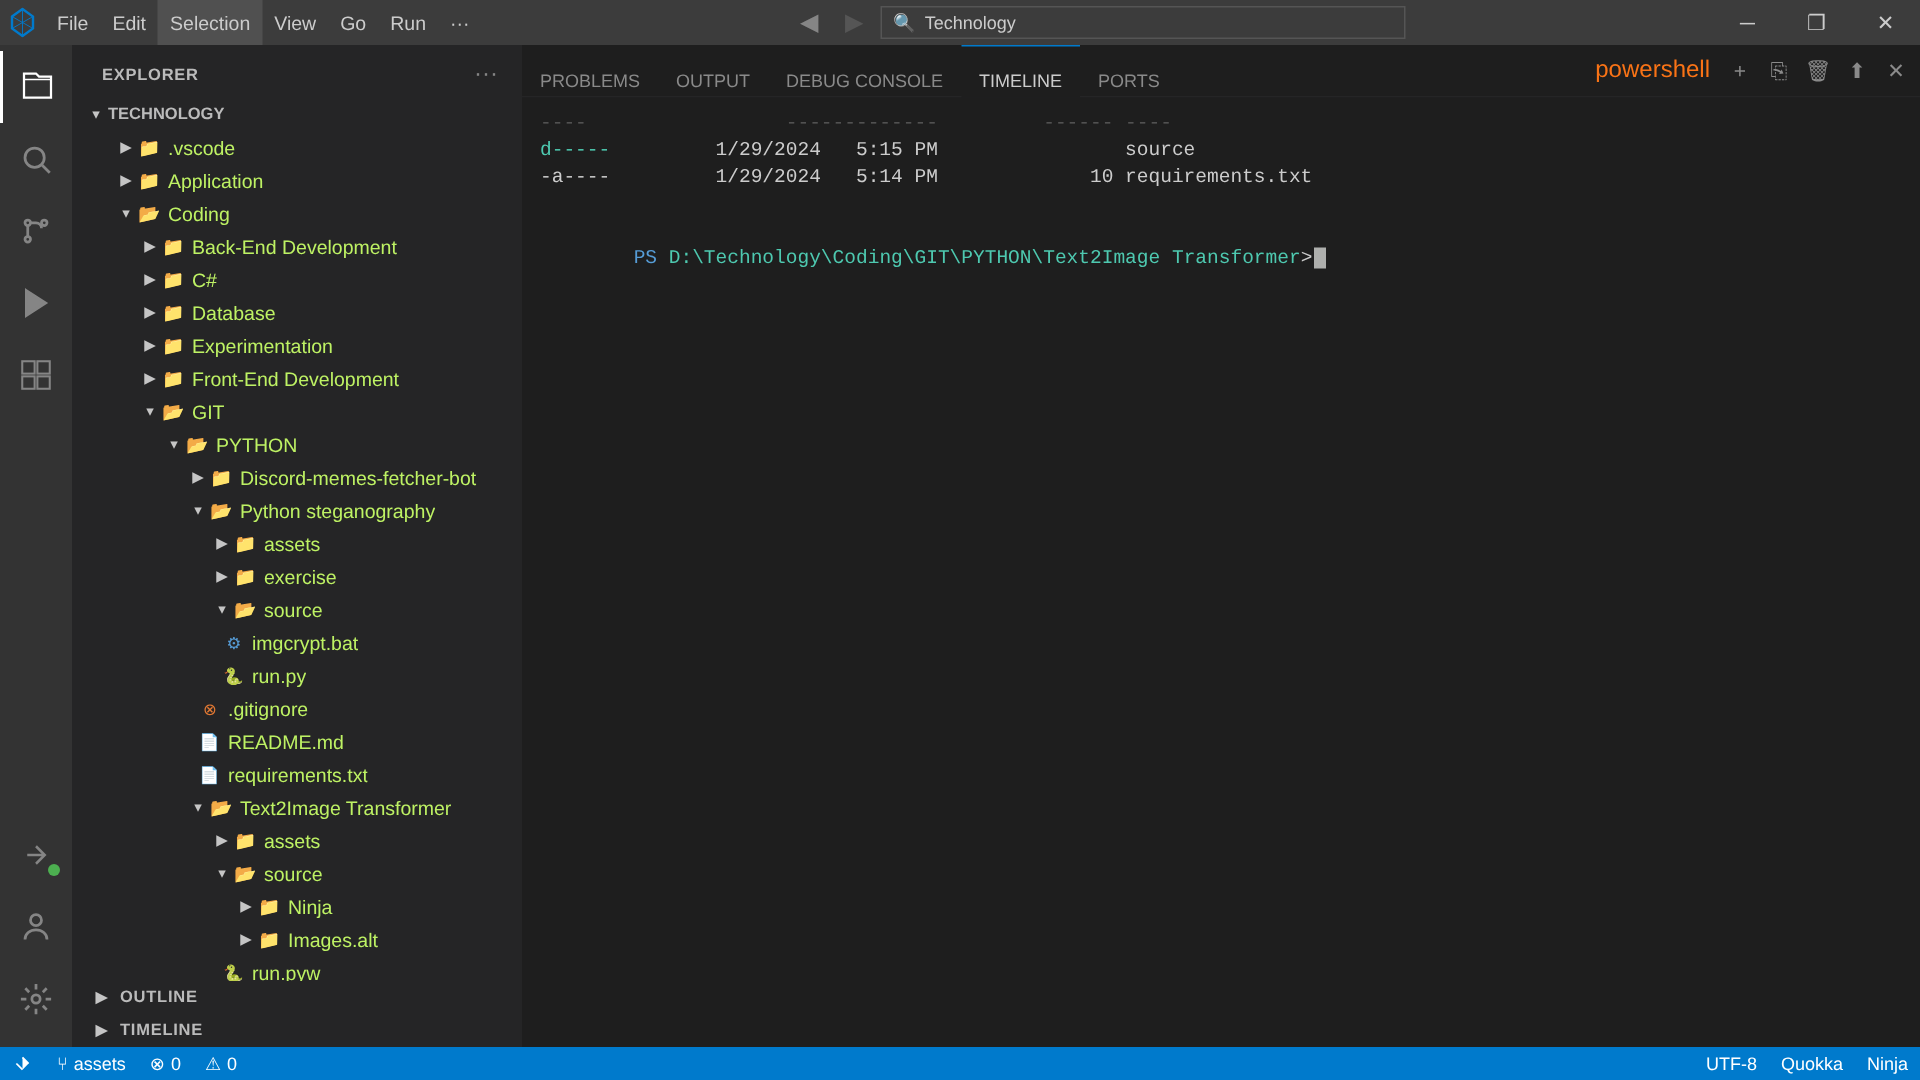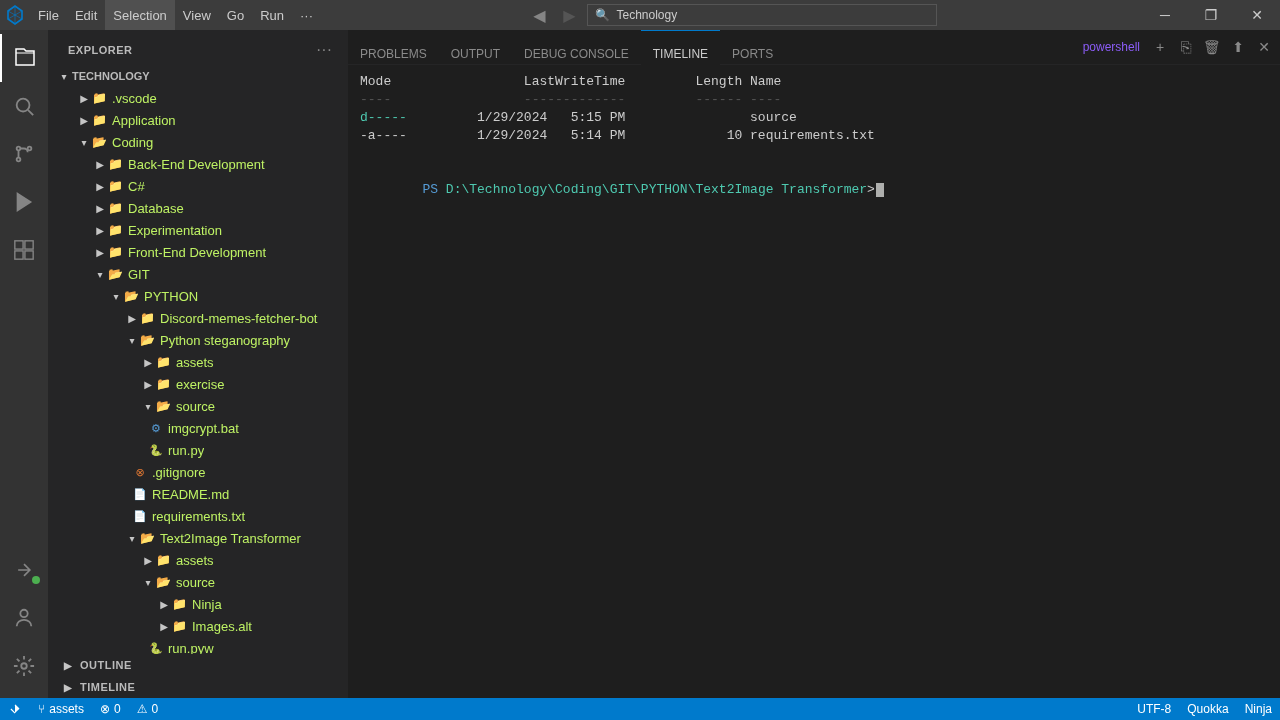--- a/index.html
+++ b/index.html
@@ -632,31 +632,30 @@
       <div class="panel-tab">
         <span>DEBUG CONSOLE</span>
       </div>
       <div class="panel-tab active">
         <span>TIMELINE</span>
       </div>
       <div class="panel-tab">
         <span>PORTS</span>
       </div>
       <div id="panel-actions">
-        <span style="font-size:12px;color:#8b5cf6;padding:0 6px;">powershell</span>
+        <span style="font-size:16px;color:#f97316;padding:0 6px;">powershell</span>
         <div class="panel-action-btn">+</div>
         <div class="panel-action-btn">⎘</div>
         <div class="panel-action-btn">🗑</div>
         <div class="panel-action-btn">⬆</div>
         <div class="panel-action-btn">✕</div>
       </div>
     </div>
 
     <div id="terminal-content">
-      <div class="term-line term-header">Mode                 LastWriteTime         Length Name</div>
       <div class="term-line term-sep">----                 -------------         ------ ----</div>
       <div class="term-line"><span class="term-dir" style="color:#4ec9b0;">d-----</span><span>         1/29/2024   5:15 PM                source</span></div>
       <div class="term-line"><span>-a----         1/29/2024   5:14 PM             10 requirements.txt</span></div>
       <div class="term-line">&nbsp;</div>
       <div class="term-line">
         <span class="term-prompt">PS </span><span class="term-path">D:\Technology\Coding\GIT\PYTHON\Text2Image Transformer</span><span>&gt;</span><span class="term-cursor"></span>
       </div>
     </div>
   </div>
 </div>

